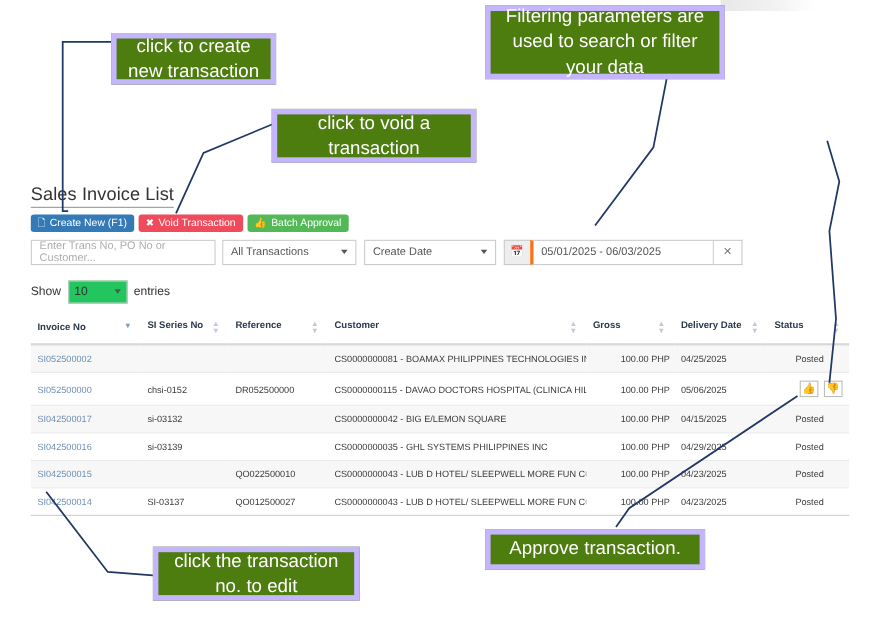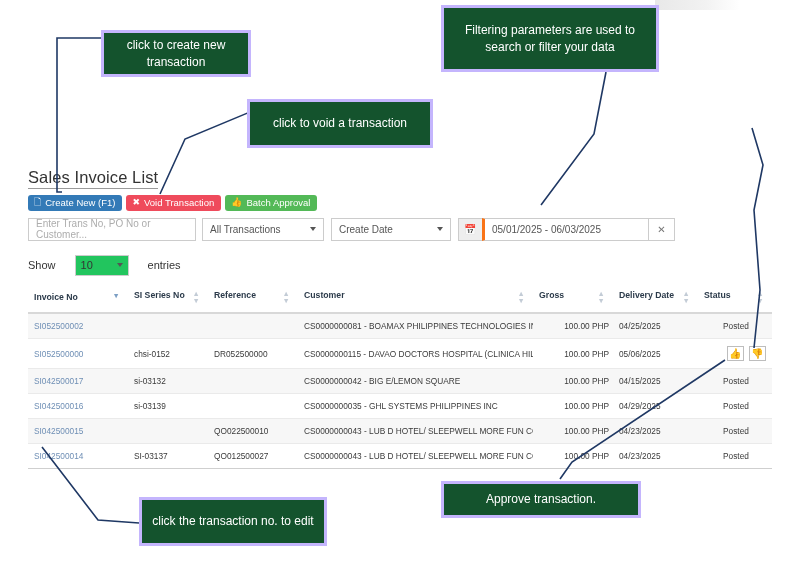--- a/index.html
+++ b/index.html
@@ -51,21 +51,21 @@
   .f-sel2 { width: 120px; justify-content: space-between; margin-left: 7px; }
   .caret { width: 0; height: 0; border-left: 3.5px solid transparent; border-right: 3.5px solid transparent; border-top: 4px solid #555; }
   .f-calbtn {
     width: 24px; justify-content: center; background: #eee; margin-left: 7px;
     border-right: none; color: #555;
   }
   .f-date { width: 167px; border-left: 3px solid #f97316; }
   .f-clear { width: 26px; justify-content: center; color: #777; margin-left: 0; border-left: none; }
 
   
-  .show-row { display: flex; align-items: center; gap: 19px; font-size: 11px; color: #333; margin-bottom: 8px; }
+  .show-row { display: flex; align-items: center; gap: 6px; font-size: 11px; color: #333; margin-bottom: 8px; }
   .show-sel {
     border: 1px solid #ccc; background: #22c55e; height: 21px; width: 54px;
     display: flex; align-items: center; justify-content: space-between; padding: 0 5px;
     font-size: 11px; color: #333;
   }
 
   
   table.grid { width: 744px; border-collapse: collapse; table-layout: fixed; }
   table.grid th {
     font-size: 8.7px; color: #2b3a4a; font-weight: bold; text-align: left;
@@ -92,23 +92,23 @@
   .act-btn {
     width: 17px; height: 15px; border: 1px solid #bdbdbd; background: #fff;
     display: inline-flex; align-items: center; justify-content: center;
     font-size: 10px; line-height: 1; cursor: pointer;
   }
   .act-up   { color: #1e8a1e; }
   .act-down { color: #e03131; }
 
   
   .callout {
-    position: absolute; background: #14532d; border: 3px solid #c4b5fd;
+    position: absolute; background: #4d7c0f; border: 5px solid #c4b5fd;
     color: #fff; display: flex; align-items: center; justify-content: center;
-    text-align: center; font-size: 12px; line-height: 1.35; padding: 4px 8px;
+    text-align: center; font-size: 17px; line-height: 1.35; padding: 4px 8px;
     font-family: "Liberation Sans", sans-serif;
   }
   svg.lines { position: absolute; left: 0; top: 0; width: 802px; height: 565px; pointer-events: none; }
 </style>
 </head>
 <body>
 
 <div id="root">
 
   <div class="top-band"></div>

